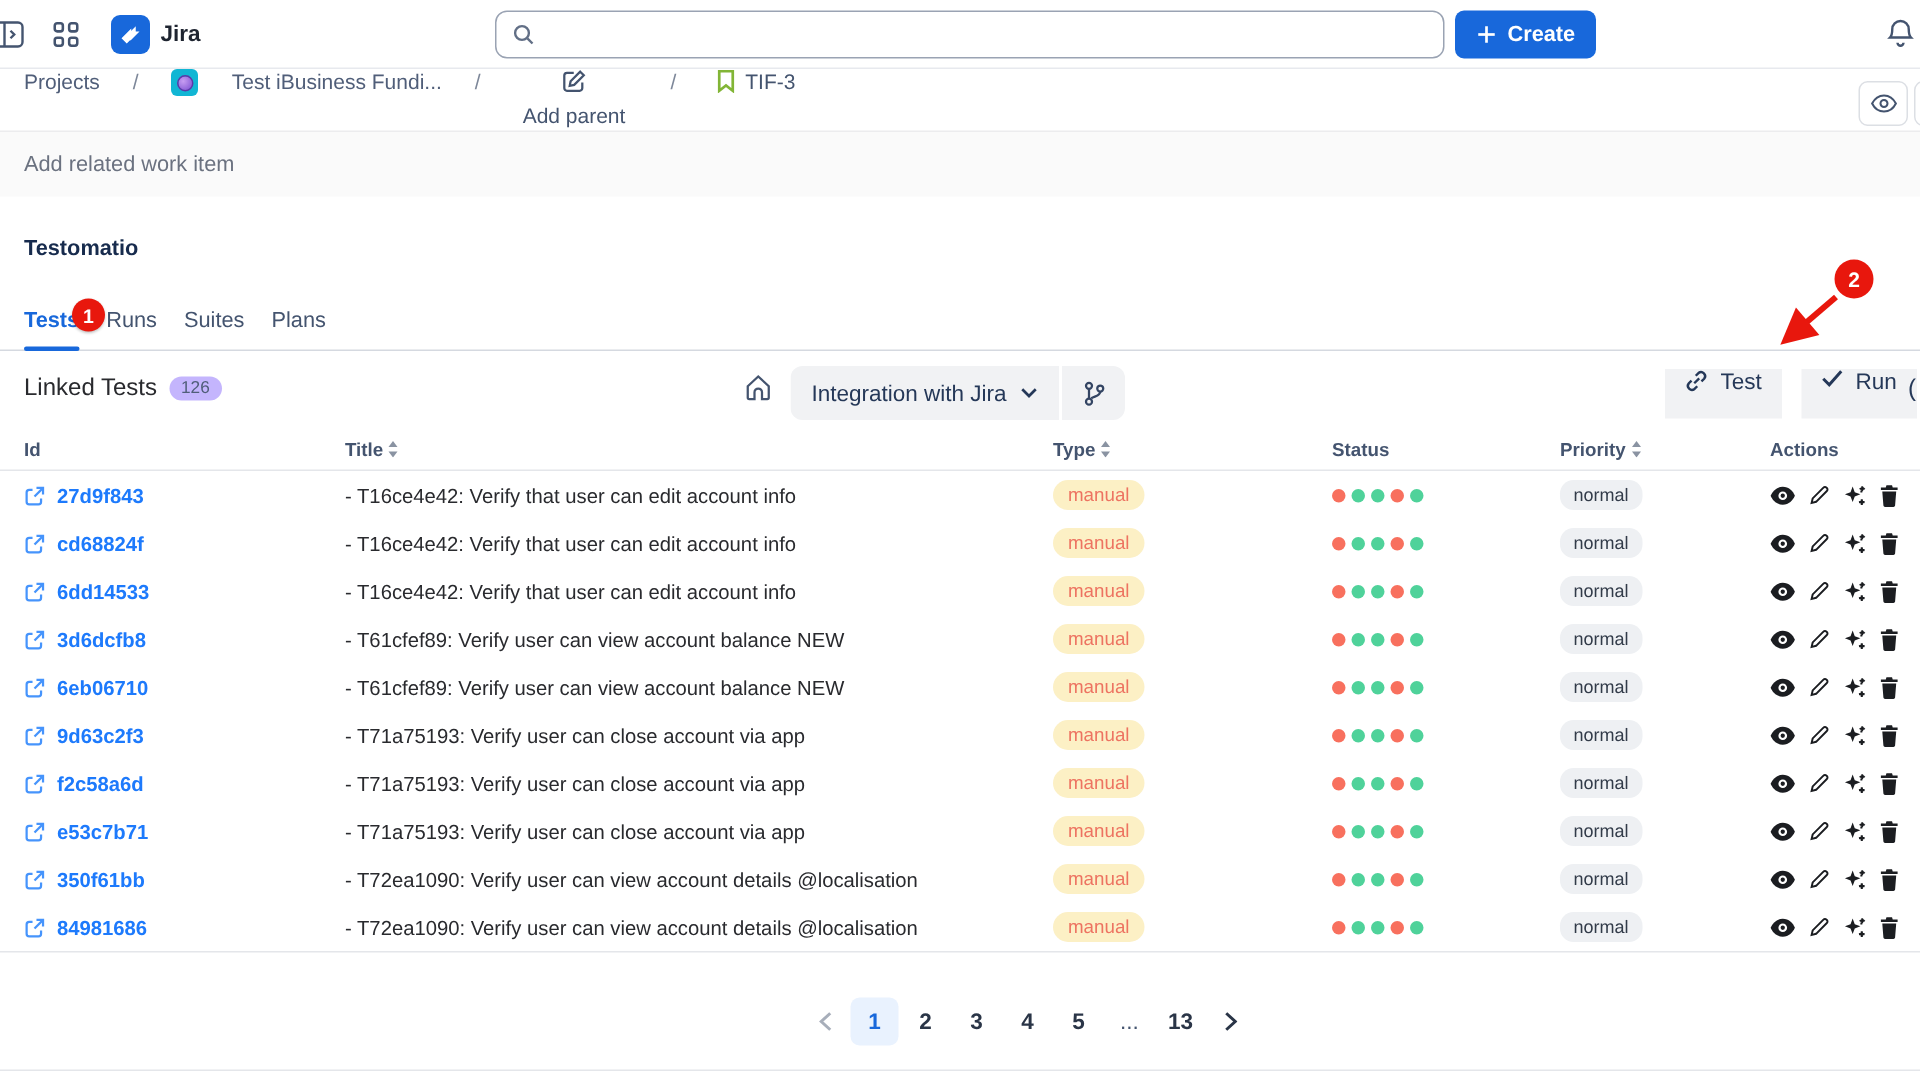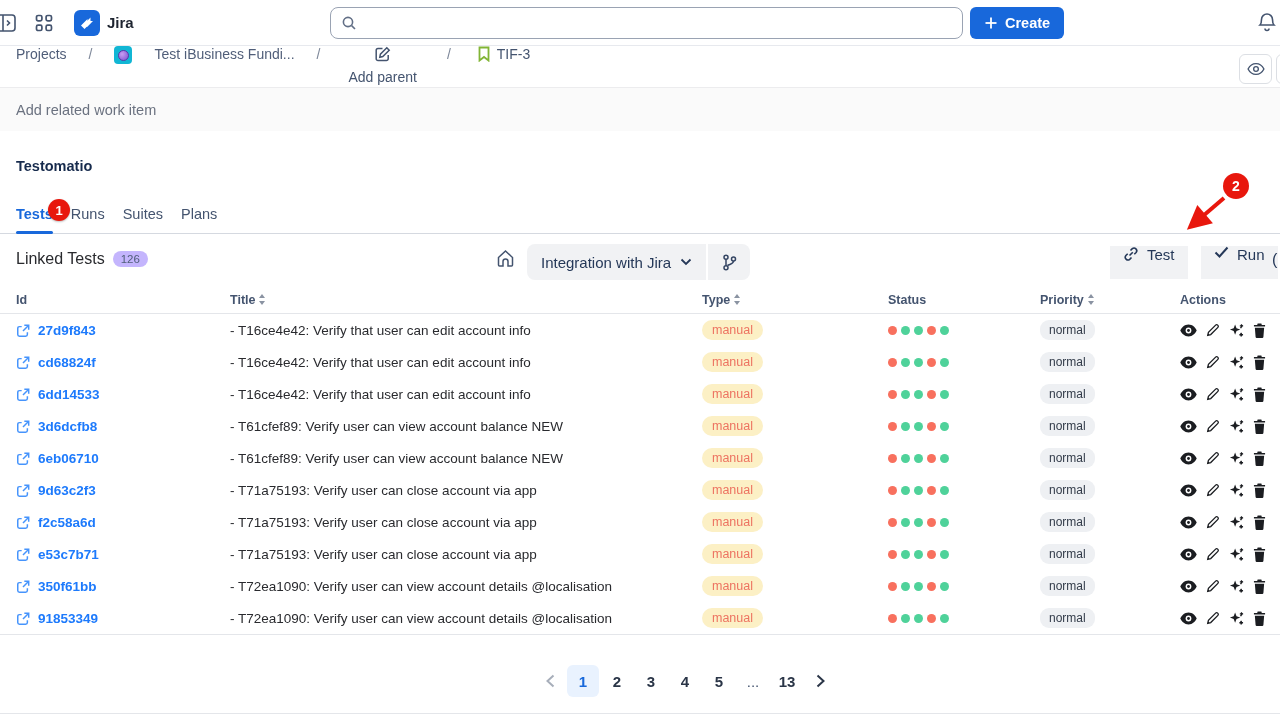--- a/index.html
+++ b/index.html
@@ -785,21 +785,21 @@
 
   <div class="trow">
     <span class="id-cell">
       <span class="ext">
         <svg width="14" height="14" viewBox="0 0 16 16" fill="none" stroke="currentColor" stroke-width="1.7">
               <path d="M6.5 3 H4 a2 2 0 0 0 -2 2 v7 a2 2 0 0 0 2 2 h7 a2 2 0 0 0 2 -2 V9.5"></path>
               <path d="M9.5 1.5 h5 v5"></path>
               <path d="M14.2 1.8 L8 8"></path>
             </svg>
       </span>
-      <span>91853349</span>
+      <span>84981686</span>
     </span>
     <span class="title-cell">- T72ea1090: Verify user can view account details @localisation</span>
     <span><span class="type-badge">manual</span></span>
     <span class="dots">
           <span class="dot" style="background: rgb(248, 112, 94);"></span>
           <span class="dot" style="background: rgb(79, 210, 154);"></span>
           <span class="dot" style="background: rgb(79, 210, 154);"></span>
           <span class="dot" style="background: rgb(248, 112, 94);"></span>
           <span class="dot" style="background: rgb(79, 210, 154);"></span>
         </span>

